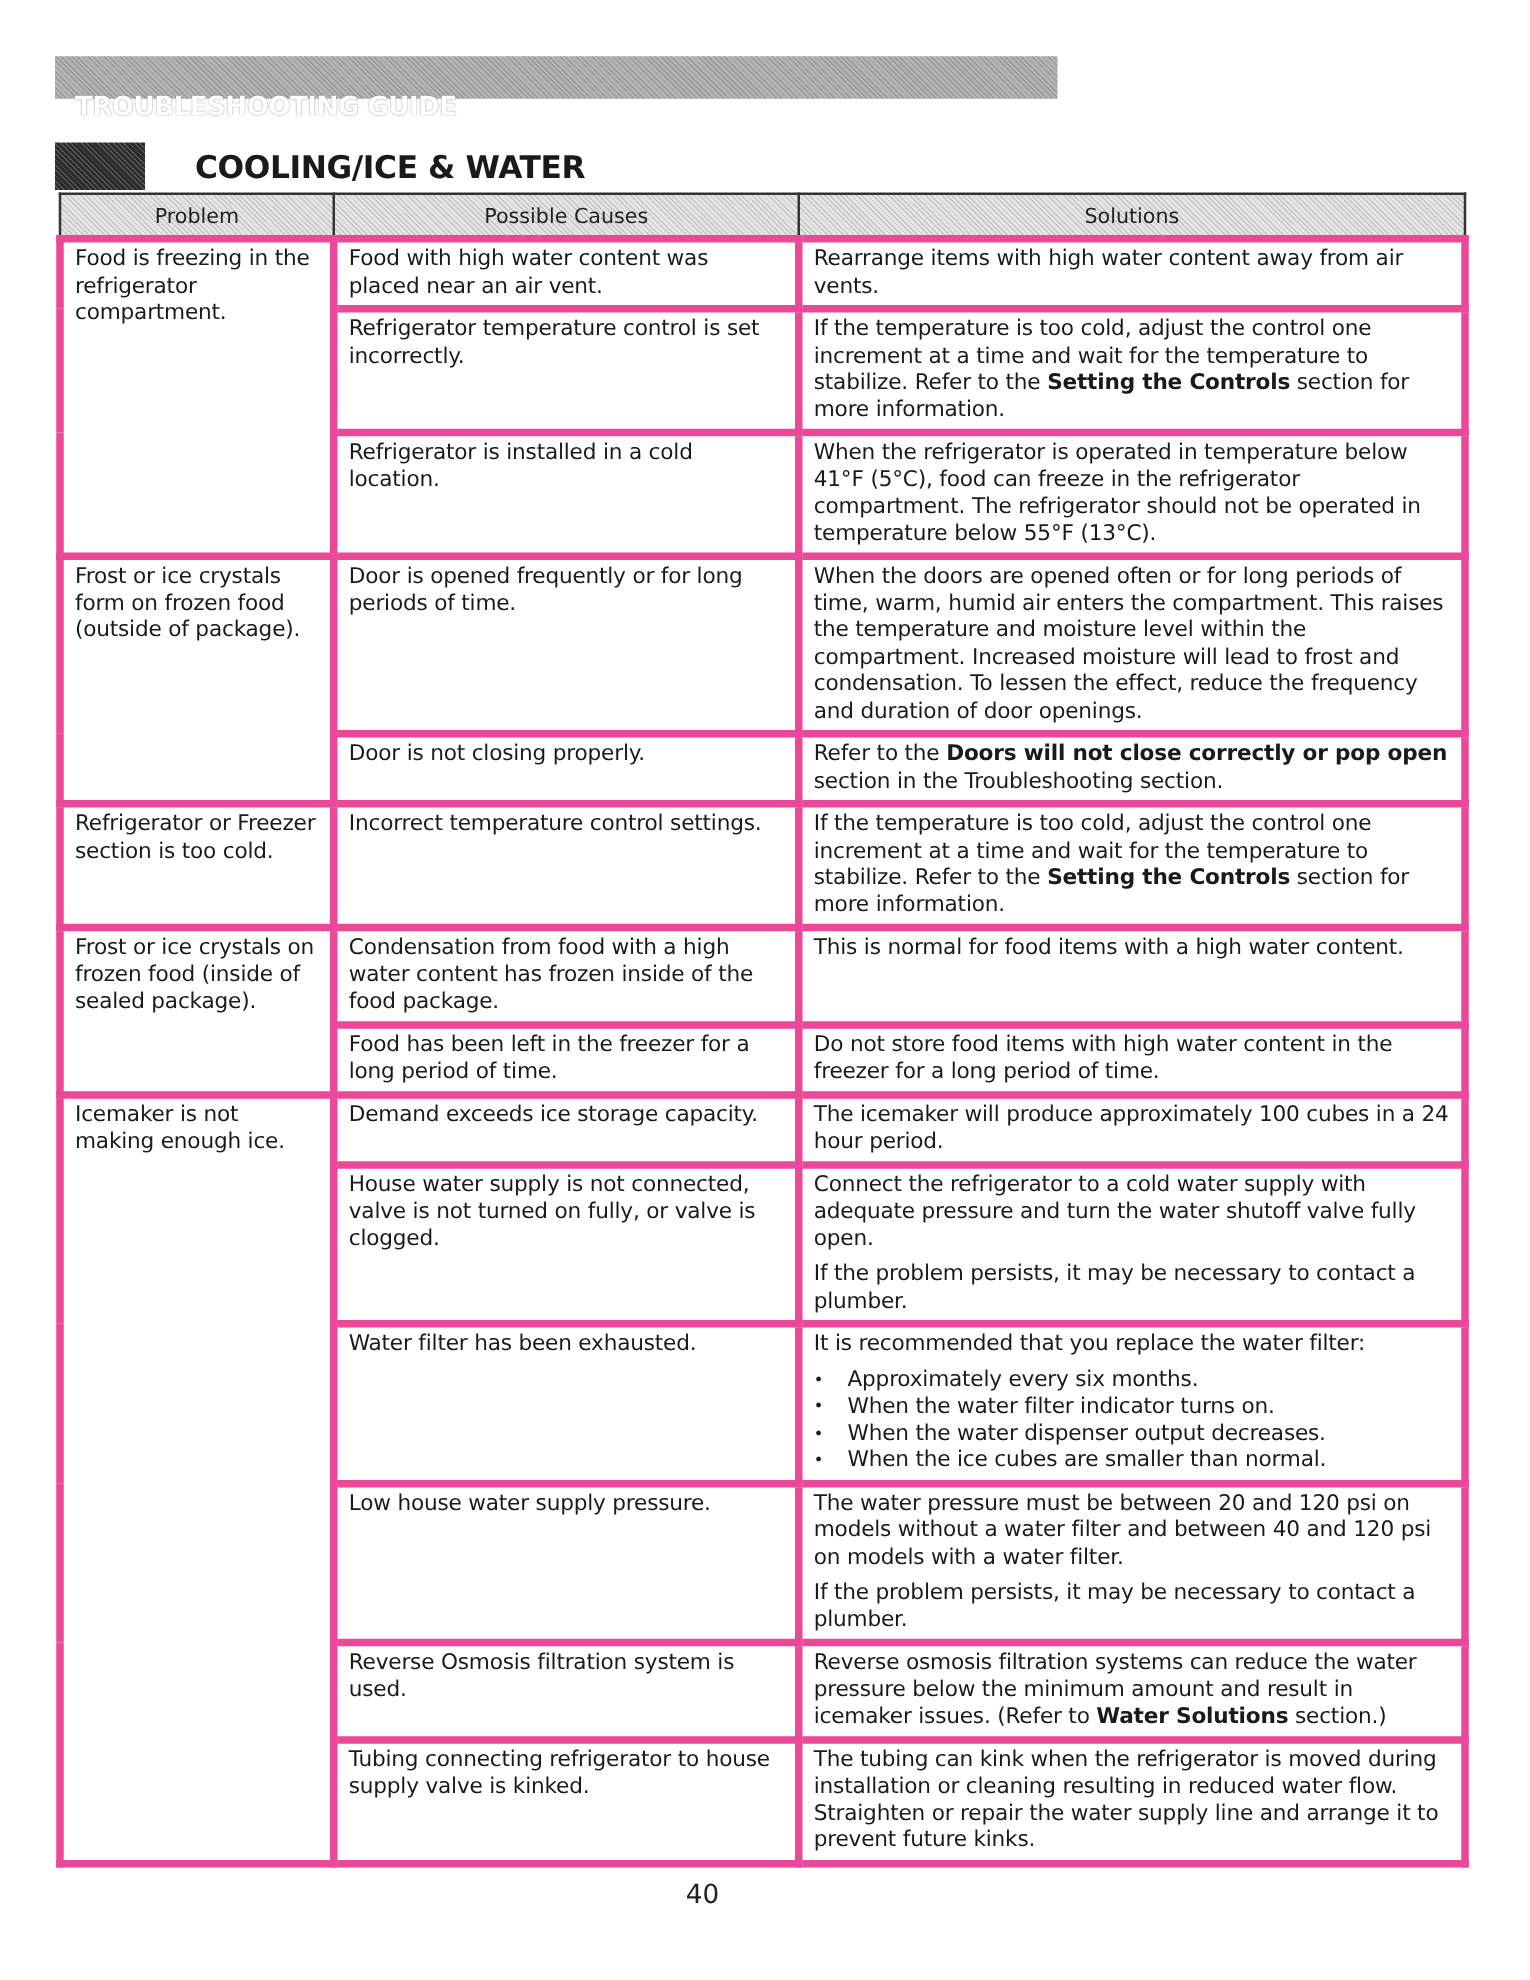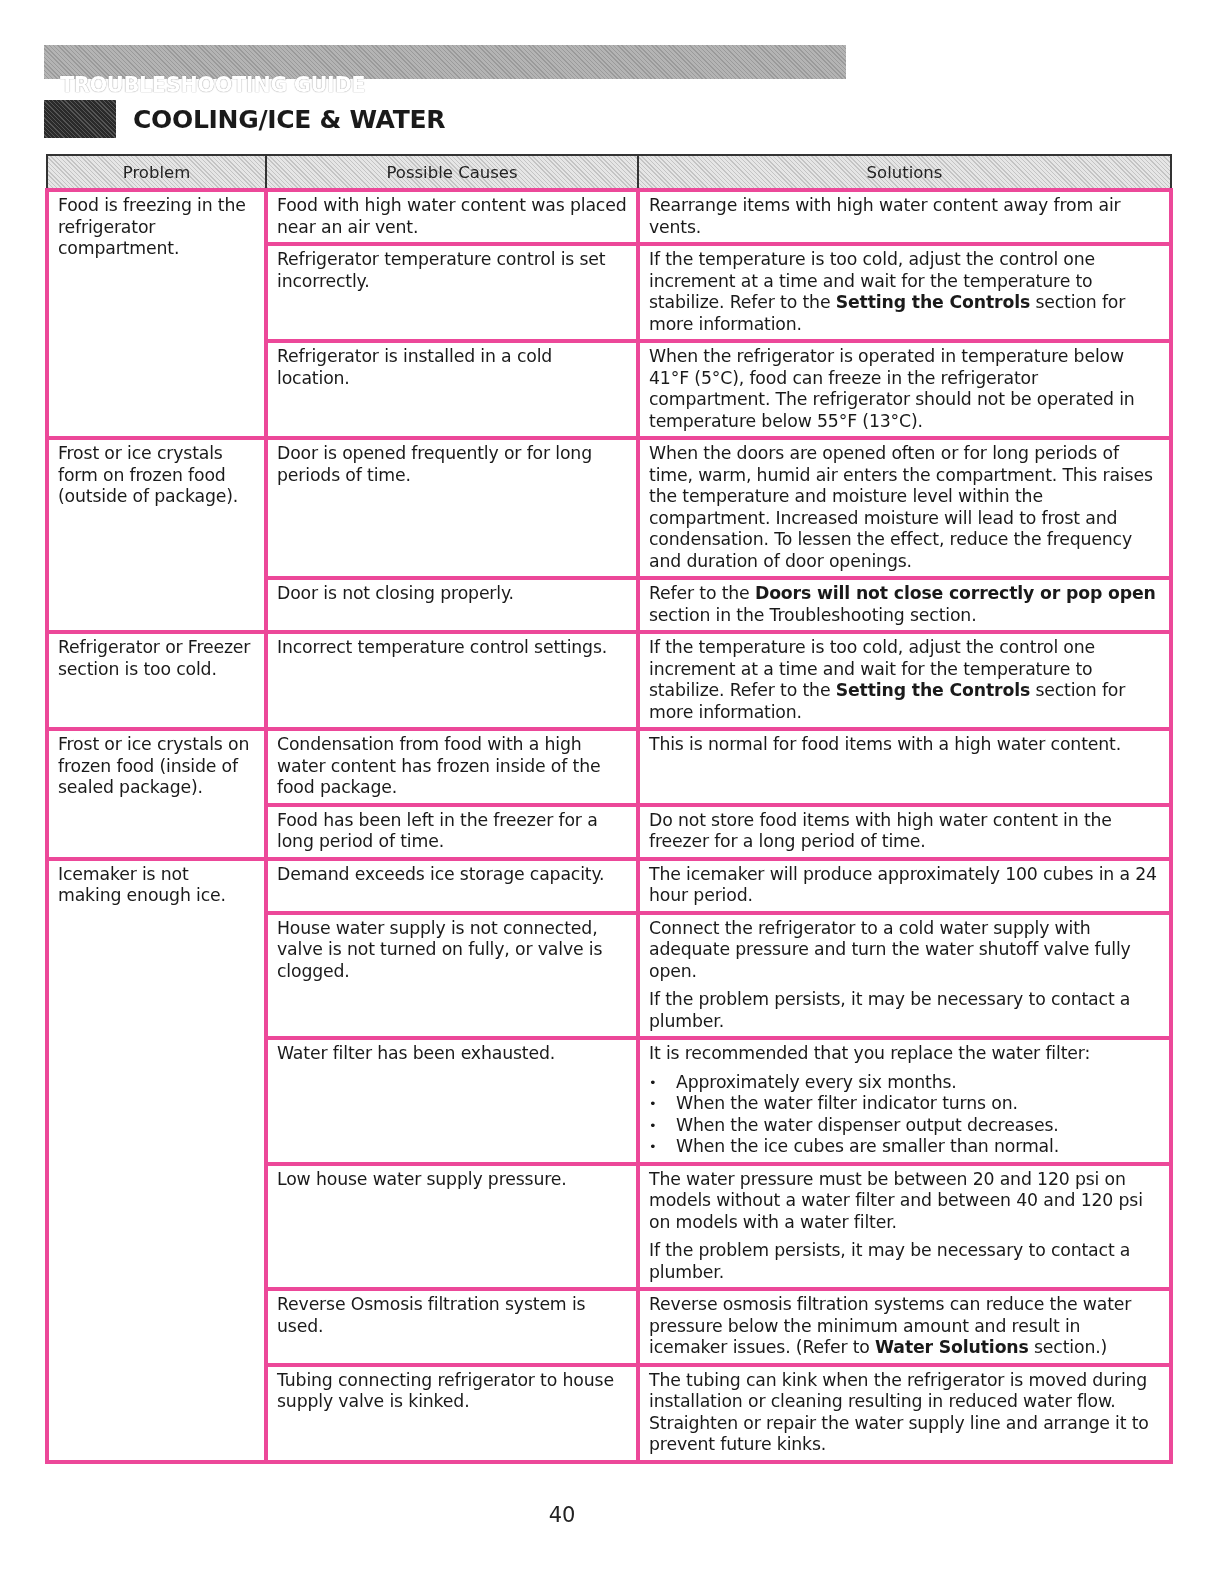--- a/index.html
+++ b/index.html
@@ -10,21 +10,21 @@
       background: repeating-linear-gradient(45deg, #9a9a9a 0 1px, #b4b4b4 1px 3px);
       display: flex; align-items: center;
     }
     .guide-bar span {
       color: #ffffff; font-family: "DejaVu Sans", sans-serif; font-weight: bold;
       font-size: 21px; letter-spacing: -0.5px; padding-left: 16px;
       text-shadow: 0 0 1px #666;
       margin-top: 46px;
     }
 
-    .section-title { position: absolute; left: 44px; top: 100px; height: 38px; display: flex; align-items: center; }
+    .section-title { position: absolute; left: 44px; top: 114px; height: 38px; display: flex; align-items: center; gap: 23px; }
     .section-block {
       width: 72px; height: 38px;
       background: repeating-linear-gradient(45deg, #2a2a2a 0 2px, #555 2px 3px);
     }
     .section-title h1 {
       margin: 0 0 0 17px; font-family: "DejaVu Sans", sans-serif; font-weight: bold;
       font-size: 25px; letter-spacing: -0.3px; color: #1a1a1a;
     }
 
     table.guide {
@@ -35,21 +35,21 @@
     table.guide col.c1 { width: 219px; }
     table.guide col.c2 { width: 372px; }
     table.guide col.c3 { width: 533px; }
     table.guide th {
       height: 32px; padding: 0;
       background: repeating-linear-gradient(45deg, #c4c4c4 0 1px, #e6e6e6 1px 3px);
       border: 2px solid #333; font-weight: normal; font-size: 16.5px; color: #222;
       text-align: center; vertical-align: middle;
     }
     table.guide td {
-      border: 4px solid #ec4899; padding: 3px 8px 4px 9px;
+      border: 6px solid #ec4899; padding: 3px 8px 4px 9px;
       vertical-align: top; font-size: 17.3px; line-height: 21.5px;
       letter-spacing: -0.15px;
     }
     td.problem { border-bottom-width: 2px; }
     .sol p { margin: 0; }
     .sol p + p { margin-top: 7px; }
     .sol ul { margin: 7px 0 0 0; padding: 0; list-style: none; }
     .sol li { position: relative; padding-left: 27px; }
     .sol li::before { content: "\2022"; position: absolute; left: 0; font-size: 13px; }
     b { font-weight: bold; }

